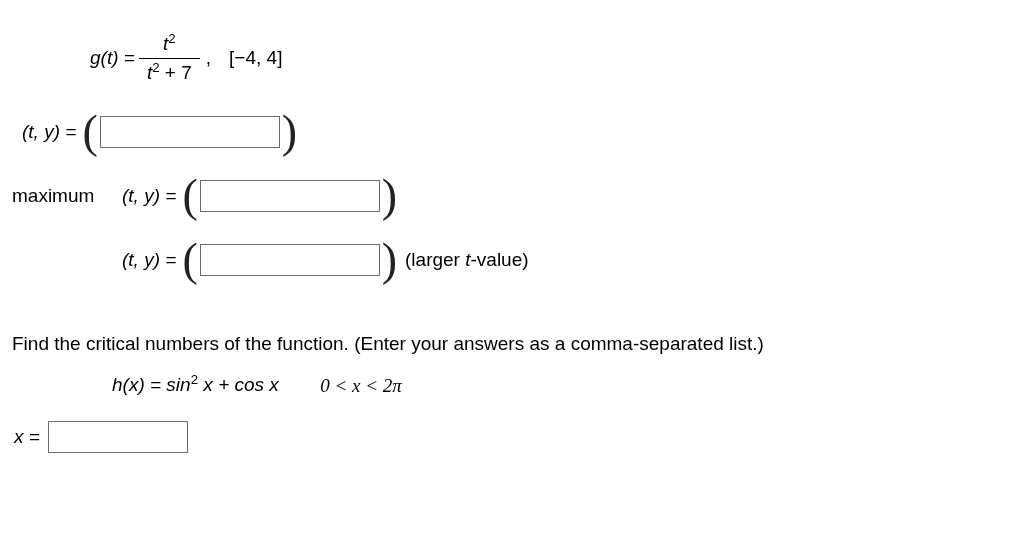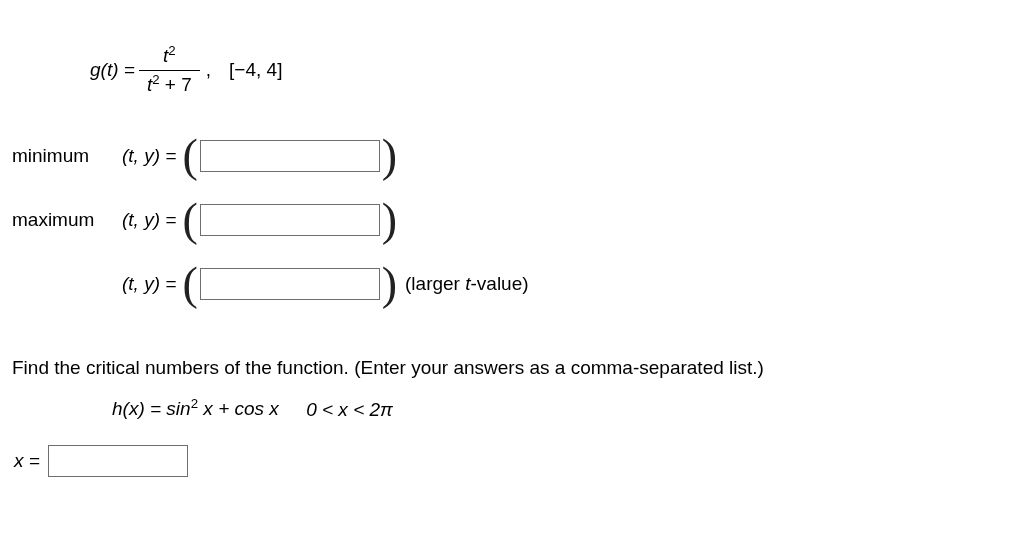--- a/index.html
+++ b/index.html
@@ -16,21 +16,21 @@
     display: flex;
     align-items: center;
     margin: 18px 0;
   }
   .indent1 { margin-left: 78px; }
   .frac {
     display: inline-flex;
     flex-direction: column;
     align-items: center;
     vertical-align: middle;
-    margin: 16px 4px;
+    margin: 4px 4px;
   }
   .num { padding: 0 8px; }
   .den { border-top: 1.4px solid #000; padding: 0 8px; text-align: center; }
   .it { font-style: italic; }
   .sup { font-size: 0.7em; vertical-align: super; }
   .paren {
     font-size: 46px;
     font-family: 'Times New Roman', serif;
     line-height: 1;
     font-weight: 100;
@@ -82,21 +82,20 @@
       </span>
       <span class="den">
         <span class="it">t</span><span class="sup">2</span><span> + 7</span>
       </span>
     </span>
     <span style="margin-left:2px;">,</span>
     <span style="margin-left:18px;">[−4, 4]</span>
   </div>
 
   <div class="row">
-    <span class="label-col">minimum</span>
     <span class="ty-label it">(t, y)  =</span>
     <span class="paren">(</span>
     <span class="input-box"></span>
     <span class="paren">)</span>
   </div>
 
   <div class="row">
     <span class="label-col">maximum</span>
     <span class="ty-label it">(t, y)  =</span>
     <span class="paren">(</span>
@@ -112,19 +111,19 @@
     <span class="paren">)</span>
     <span class="trailing">(larger <span class="it">t</span>-value)</span>
   </div>
 
 </div>
 
 <div class="q2-intro">Find the critical numbers of the function. (Enter your answers as a comma-separated list.)</div>
 
 <div class="q2-eq">
   <span class="it">h(x) = sin</span><span class="sup">2</span><span class="it"> x + cos x</span>
-  <span style="margin-left:22px;" class="it">0 &lt; x &lt; 2π</span>
+  <span style="margin-left:36px;font-family:Liberation Serif, serif;" class="it">0 &lt; x &lt; 2π</span>
 </div>
 
 <div class="x-eq-row">
   <span class="it" style="margin-right:6px;">x =</span>
   <span class="input-box-small"></span>
 </div>
 
 </body></html>

